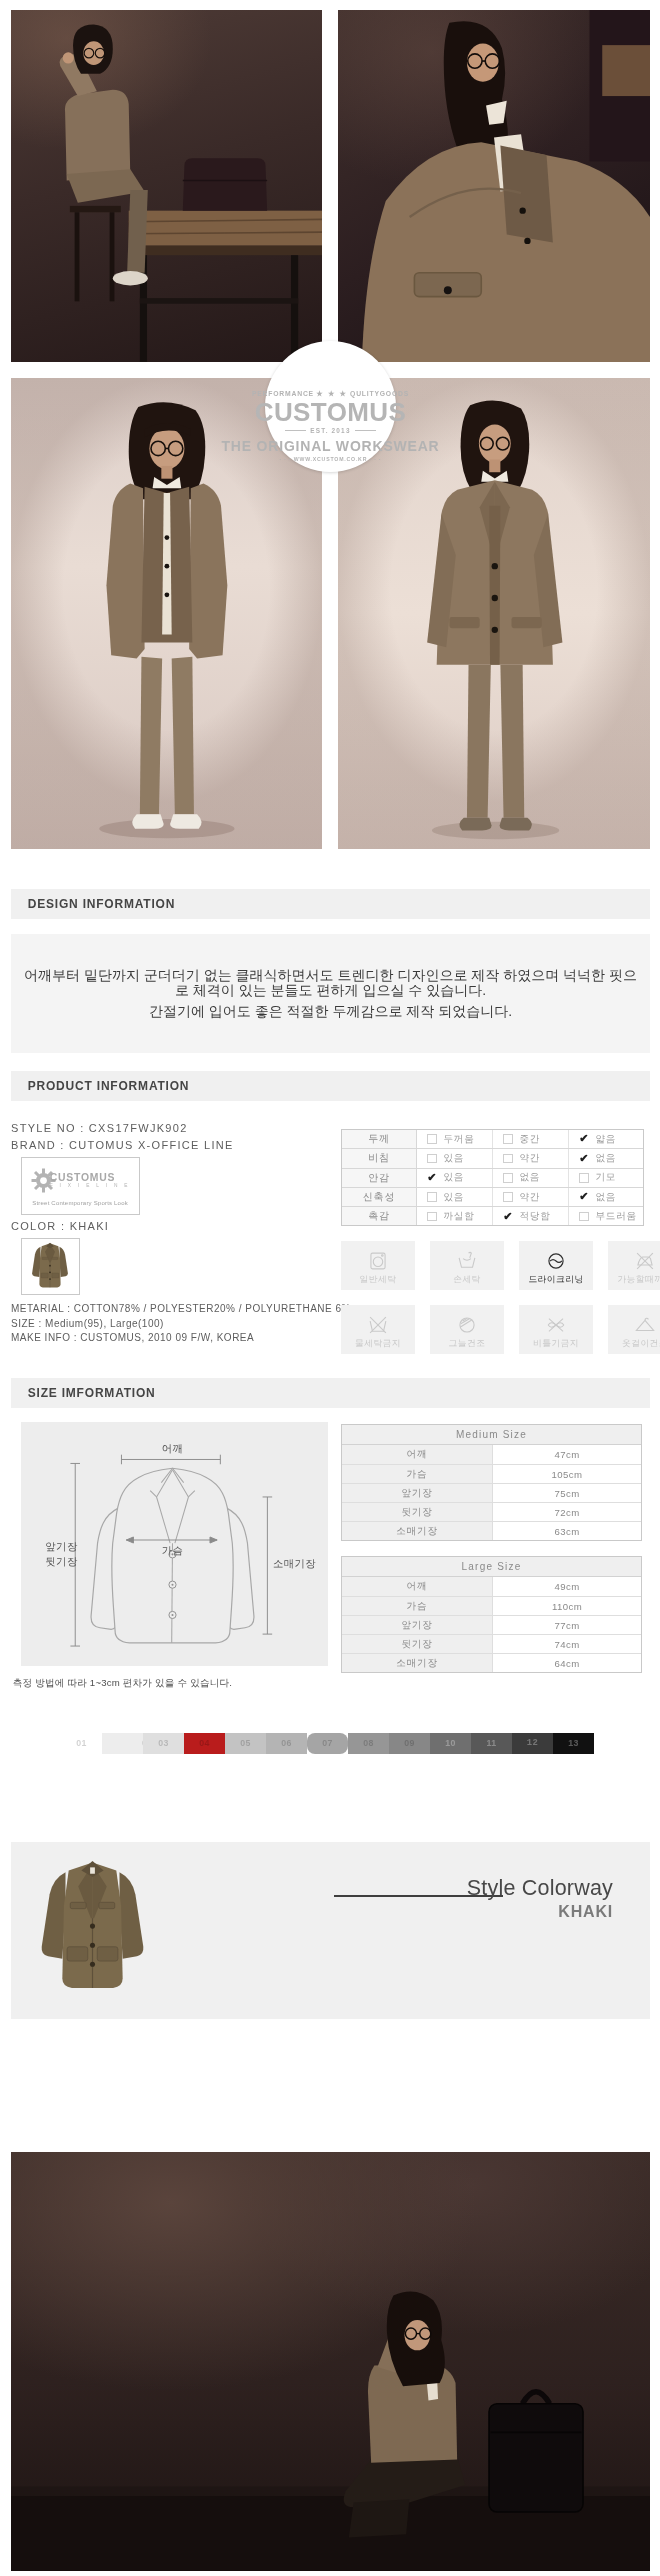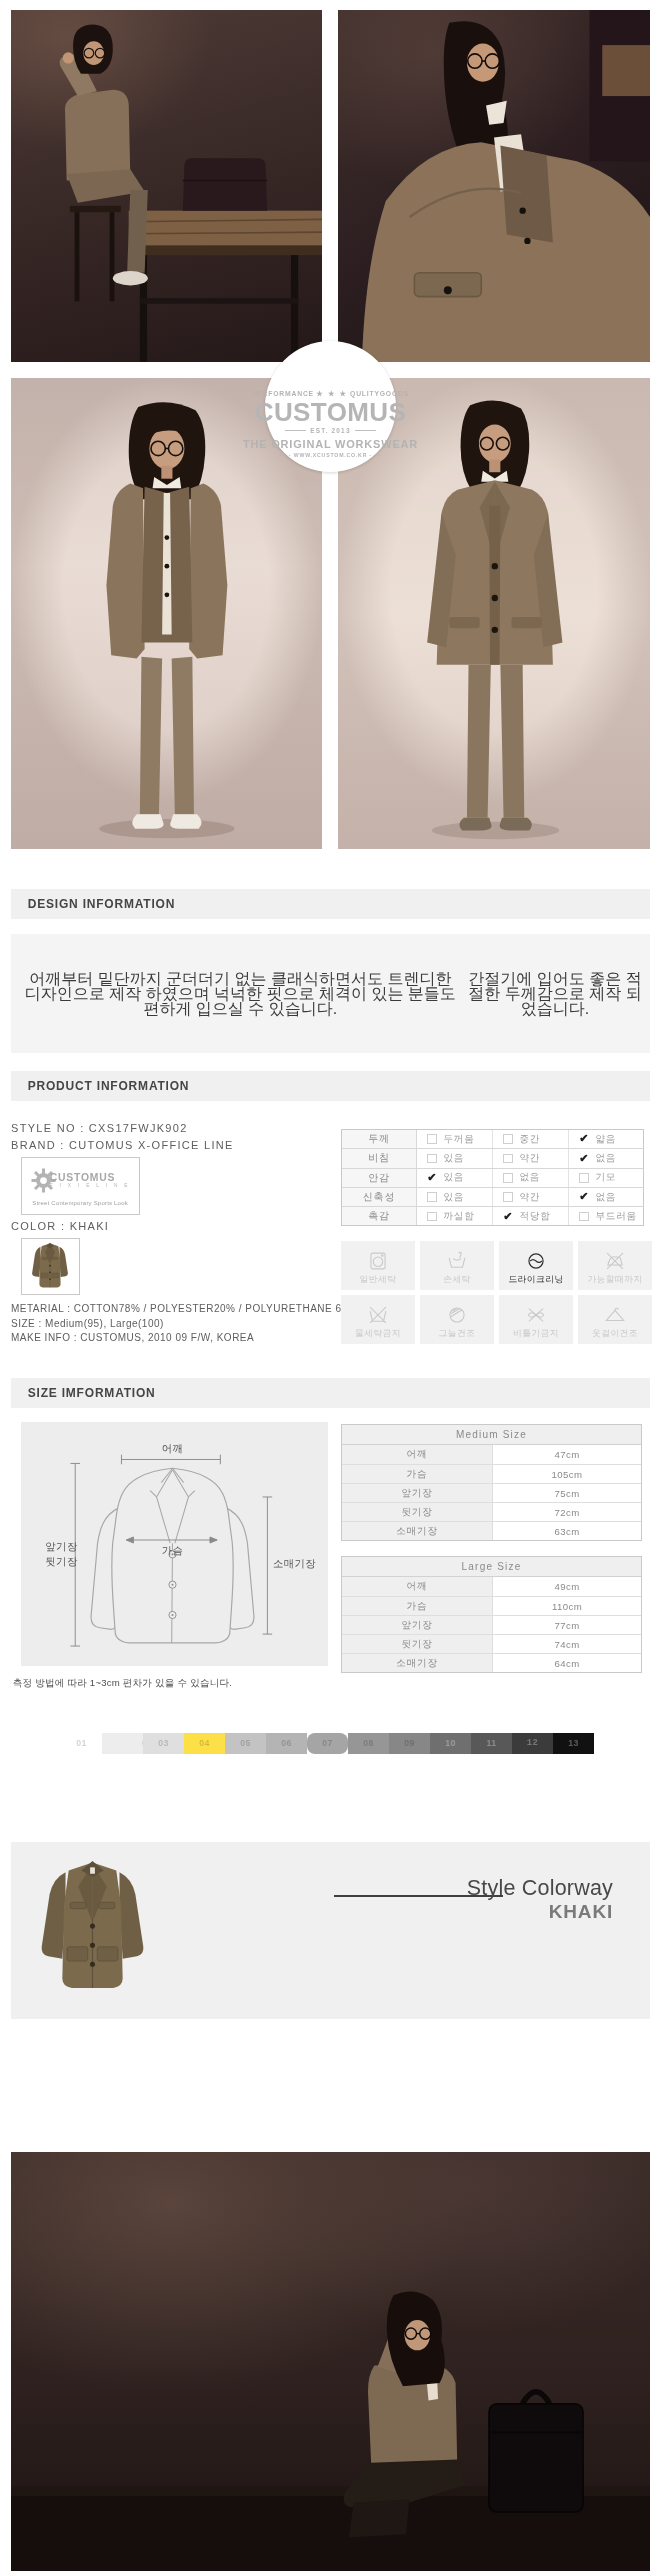--- a/index.html
+++ b/index.html
@@ -29,33 +29,33 @@
 
   
   .badge { position:absolute; top:341px; left:265px; width:131px; height:131px; border-radius:50%;
     background:#fff; box-shadow:0 0.8px 3.2px rgba(0,0,0,.18); z-index:5;
     display:flex; flex-direction:column; align-items:center; text-align:center; padding-top:48px; color:#b3b3b3; }
   .badge-top { font-size:6.8px; letter-spacing:0.8px; font-weight:700; white-space:nowrap; }
   .badge-top .stars { font-size:7.2px; letter-spacing:1.6px; margin:0 2.4px; }
   .badge-brand { font-size:26px; font-weight:700; letter-spacing:0.4px; line-height:27px; color:#b5b5b5; margin-top:0.8px; }
   .badge-est { display:flex; align-items:center; gap:4.8px; font-size:6.4px; letter-spacing:1.2px; font-weight:700; margin-top:1.6px; }
   .badge-est::before, .badge-est::after { content:""; display:block; width:21px; height:0.8px; background:#c0c0c0; }
-  .badge-tagline { font-size:11px; font-weight:700; letter-spacing:0.8px; margin-top:3.2px; white-space:nowrap; }
+  .badge-tagline { font-size:14px; font-weight:700; letter-spacing:0.8px; margin-top:3.2px; white-space:nowrap; }
   .badge-url { font-size:5.2px; letter-spacing:0.8px; font-weight:700; margin-top:2.4px; }
 
   
   .section-bar { position:absolute; left:11px; width:639px; height:30px; background:#f0f0f0;
     display:flex; align-items:center; padding-left:16.7px; font-size:12px; font-weight:600;
     letter-spacing:0.8px; color:#454545; }
   .bar-design { top:889px; } .bar-product { top:1071px; } .bar-size { top:1378px; }
 
   
   .design-box { position:absolute; top:934px; left:11px; width:639px; height:119px; background:#f4f4f4;
-    display:flex; flex-direction:row; align-items:center; justify-content:center; gap:6.4px;
-    font-size:16px; color:#3a3a3a; text-align:center; line-height:15px; padding:0 8px; }
+    display:flex; flex-direction:column; align-items:center; justify-content:center; gap:6.4px;
+    font-size:14px; color:#3a3a3a; text-align:center; line-height:15px; padding:0 8px; }
 
   
   .product-left { position:absolute; top:1120px; left:11px; width:322px; height:239px; color:#5d5d5d; }
   .p-big { position:absolute; left:0; font-size:11px; letter-spacing:1.3px; color:#5d5d5d; white-space:nowrap; }
   .style-no { top:1.6px; } .brand-line { top:19px; } .color-line { top:100px; }
   .logo-box { position:absolute; top:37px; left:9.6px; width:119px; height:58px; border:0.8px solid #c9c9c9;
     background:#fff; display:flex; flex-direction:column; align-items:center; justify-content:center; }
   .logo-row { display:flex; align-items:center; margin-top:1.6px; }
   .logo-row svg { margin-right:-7.2px; }
   .logo-name { font-size:10.4px; font-weight:700; letter-spacing:0.8px; color:#a8a8a8; line-height:10.4px; }
@@ -73,21 +73,21 @@
     align-items:center; justify-content:center; font-size:10px; color:#8a8a8a; letter-spacing:0.8px; }
   .attr-opt { display:flex; align-items:center; padding-left:10.4px; font-size:9.6px; color:#9a9a9a;
     letter-spacing:0.8px; border-right:0.8px solid #e3e3e3; }
   .attr-opt:last-child { border-right:none; }
   .mark { width:9.6px; height:9.6px; margin-right:6.4px; display:inline-flex; align-items:center; justify-content:center; }
   .mark.unchecked { border:0.8px solid #cfcfcf; background:#fff; }
   .mark.checked { font-size:11px; font-weight:700; color:#1f1f1f; line-height:9.6px; }
 
   
   .care-grid { position:absolute; top:1241px; left:341px; width:303px; display:grid;
-    grid-template-columns:repeat(4,74px); grid-auto-rows:49px; gap:5px; }
+    grid-template-columns:repeat(4,74px); grid-auto-rows:49px; gap:15px; }
   .care-cell { background:#f1f1f1; display:flex; flex-direction:column; align-items:center; justify-content:flex-end;
     padding-bottom:4px; }
   .care-cell svg { width:22px; height:22px; margin-bottom:2.4px; }
   .care-label { font-size:8.8px; letter-spacing:0.4px; }
   .care-inactive { color:#c9c9c9; }
   .care-active { color:#2e2e2e; }
 
   
   .diagram-box { position:absolute; top:1422px; left:21px; width:307px; height:244px; background:#ededed; }
   .diagram-box svg { position:absolute; inset:0; }
@@ -117,21 +117,21 @@
 
   .monitor-note { position:absolute; top:1769px; left:11px; width:639px; text-align:center;
     font-size:10.4px; color:#7d7d7d; letter-spacing:0.2px; }
 
   
   .colorway-box { position:absolute; top:1842px; left:11px; width:639px; height:177px; background:#f0f0f0; }
   .cw-jacket { position:absolute; left:17.5px; top:11px; }
   .cw-line { position:absolute; left:323px; top:53px; width:169px; height:1.6px; background:#3f3f3f; }
   .cw-text { position:absolute; right:37px; top:34px; text-align:right; }
   .cw-title { font-size:21.5px; color:#484848; line-height:24px; letter-spacing:0.2px; }
-  .cw-value { font-size:19px; font-weight:700; color:#7a7a7a; line-height:22px; margin-top:0.8px; letter-spacing:0.8px; }
+  .cw-value { font-size:16px; font-weight:700; color:#7a7a7a; line-height:22px; margin-top:0.8px; letter-spacing:0.8px; }
 </style>
 </head>
 <body>
 
 <div class="page">
 
   <div class="photo photo1">
     <svg viewBox="0 0 391 442">
       <rect x="148" y="252" width="243" height="44" fill="#7e6044"></rect>
       <line x1="148" y1="266" x2="391" y2="263" stroke="#5d4530" stroke-width="2"></line>
@@ -552,21 +552,21 @@
         <div class="st-value">64cm</div>
       </div>
   </div>
 
   <div class="tolerance-note">측정 방법에 따라 1~3cm 편차가 있을 수 있습니다.</div>
 
   <div class="grayscale" id="grayscale-bar">
       <div class="gs-cell" style="background: rgb(255, 255, 255);">01</div>
       <div class="gs-cell" style="background: rgb(237, 237, 237); padding-left: 40px;">02</div>
       <div class="gs-cell" style="background: rgb(223, 223, 223);">03</div>
-      <div class="gs-cell" style="background: #fde047;">04</div>
+      <div class="gs-cell" style="background: #b91c1c;">04</div>
       <div class="gs-cell" style="background: rgb(195, 195, 195);">05</div>
       <div class="gs-cell" style="background: rgb(180, 180, 180);">06</div>
       <div class="gs-cell" style="background: rgb(165, 165, 165); border-radius: 8px;">07</div>
       <div class="gs-cell" style="background: rgb(150, 150, 150);">08</div>
       <div class="gs-cell" style="background: rgb(135, 135, 135);">09</div>
       <div class="gs-cell dark" style="background: rgb(111, 111, 111);">10</div>
       <div class="gs-cell dark" style="background: rgb(88, 88, 88);">11</div>
       <div class="gs-cell dark" style="background: rgb(59, 59, 59); font-family: Liberation Mono, monospace;">12</div>
       <div class="gs-cell dark" style="background: rgb(17, 17, 17);">13</div>
     </div>

